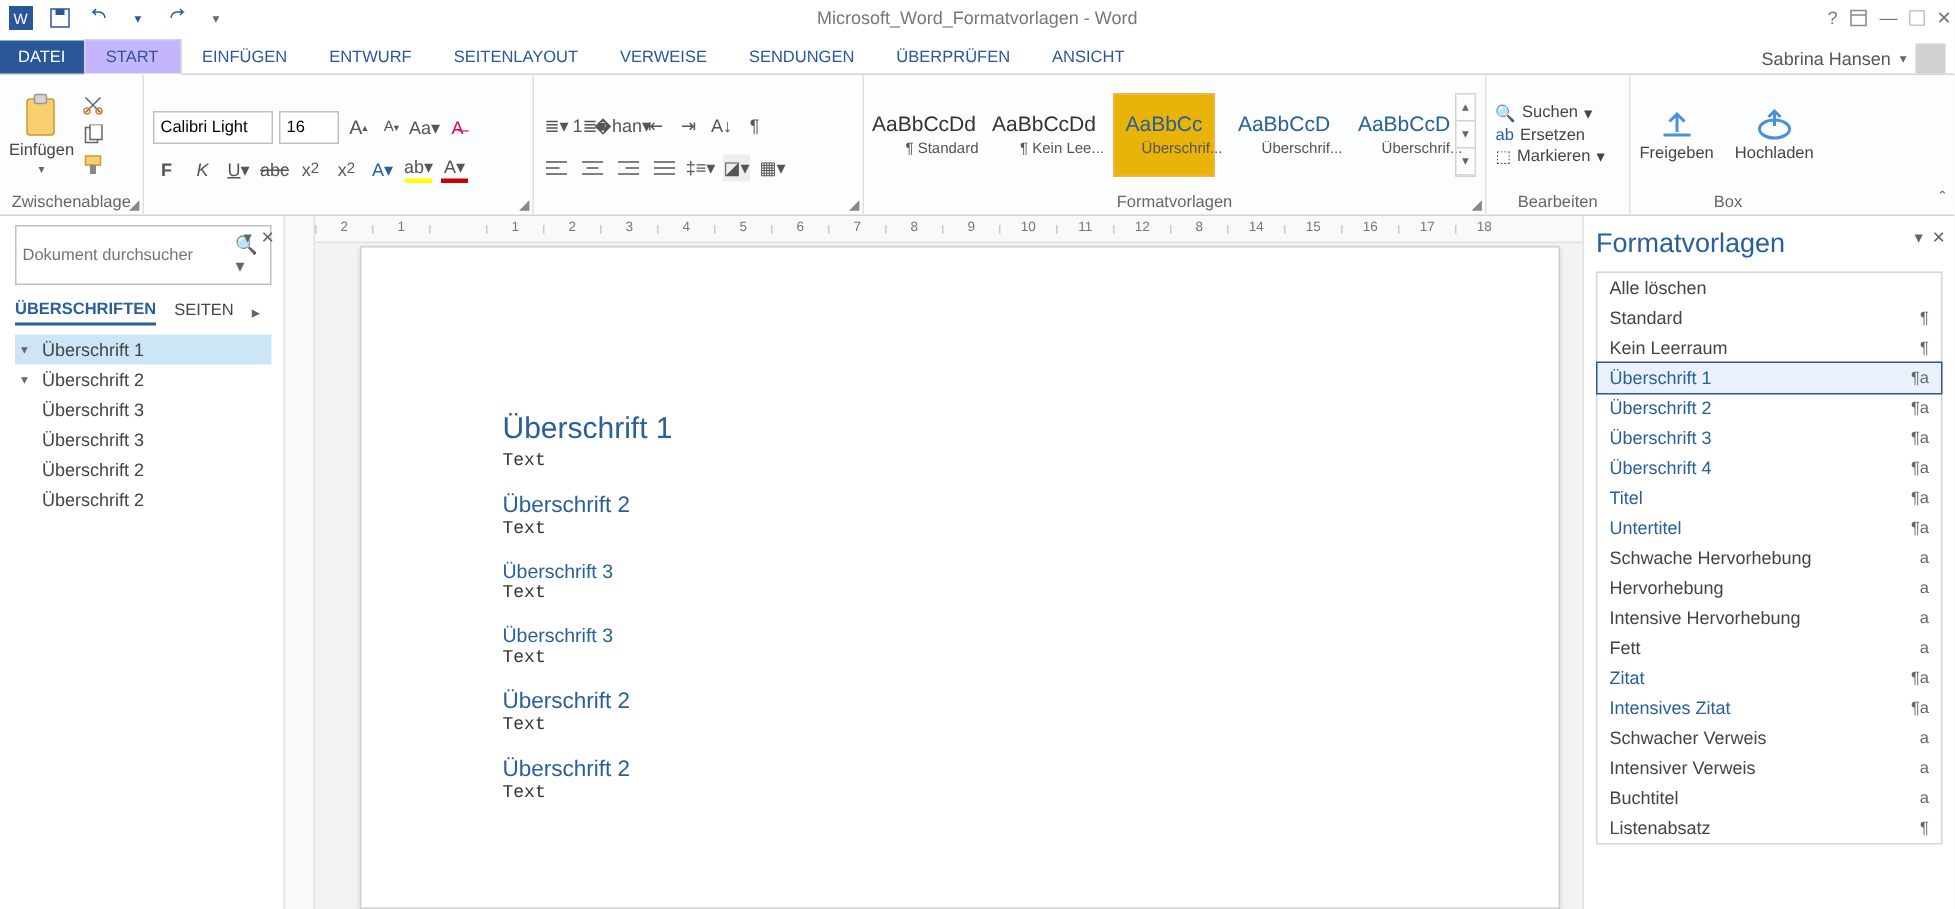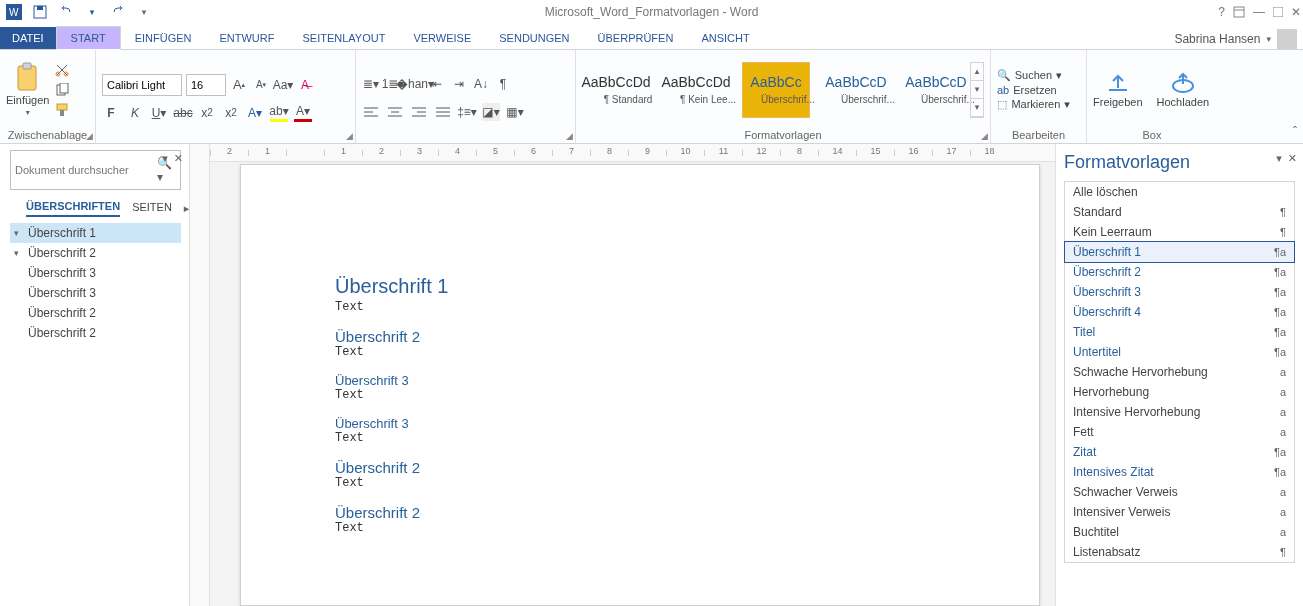--- a/index.html
+++ b/index.html
@@ -42,21 +42,21 @@
 .collapse-ribbon { position:absolute; right:6px; bottom:4px; color:#666;}
 
 .main { display:flex; height:462px;}
 .navpane { width:190px; border-right:1px solid #e1e1e1; padding:6px 8px 0 10px; position:relative;}
 .navpane h2 { font-size:18px; font-weight:normal; color:#2a6099; margin-bottom:8px;}
 .navpane .pane-ctrls{position:absolute; top:8px; right:6px; display:flex; gap:6px; color:#666; font-size:11px;}
 .searchbox { display:flex; align-items:center; border:1px solid #c0c0c0; height:40px; padding:0 4px; margin-bottom:10px;}
 .searchbox input { border:none; outline:none; flex:1; font-size:11px; color:#888;}
 .nav-tabs { display:flex; gap:12px; font-size:11px; margin-bottom:6px; align-items:center;}
 .nav-tabs .nt { padding-bottom:3px;}
-.nav-tabs .nt.active { font-weight:bold; color:#2a6099; border-bottom:2px solid #2a6099;margin-left:16px;}
+.nav-tabs .nt.active { font-weight:bold; color:#2a6099; border-bottom:2px solid #2a6099;}
 .navtree { font-size:12px;}
 .navtree .nitem { padding:3px 4px 3px 4px; display:flex; align-items:center; gap:4px; cursor:default;}
 .navtree .nitem.sel { background:#cde6f7;}
 .navtree .caret{width:10px;display:inline-block;color:#666;font-size:9px;}
 .lvl1{padding-left:14px;} .lvl2{padding-left:34px;} .lvl3{padding-left:54px;}
 
 .docarea { flex:1; background:#f3f3f3; display:flex; position:relative; overflow:hidden;}
 .vruler{width:20px; background:#f9f9f9; border-right:1px solid #e1e1e1;}
 .hruler{height:18px; background:#f9f9f9; border-bottom:1px solid #e1e1e1; position:absolute; top:0; left:20px; right:0; font-size:9px; color:#777; display:flex; align-items:center;}
 .hruler .tick{width:38px; text-align:center; border-left:1px solid #ccc; height:6px; position:relative;}

